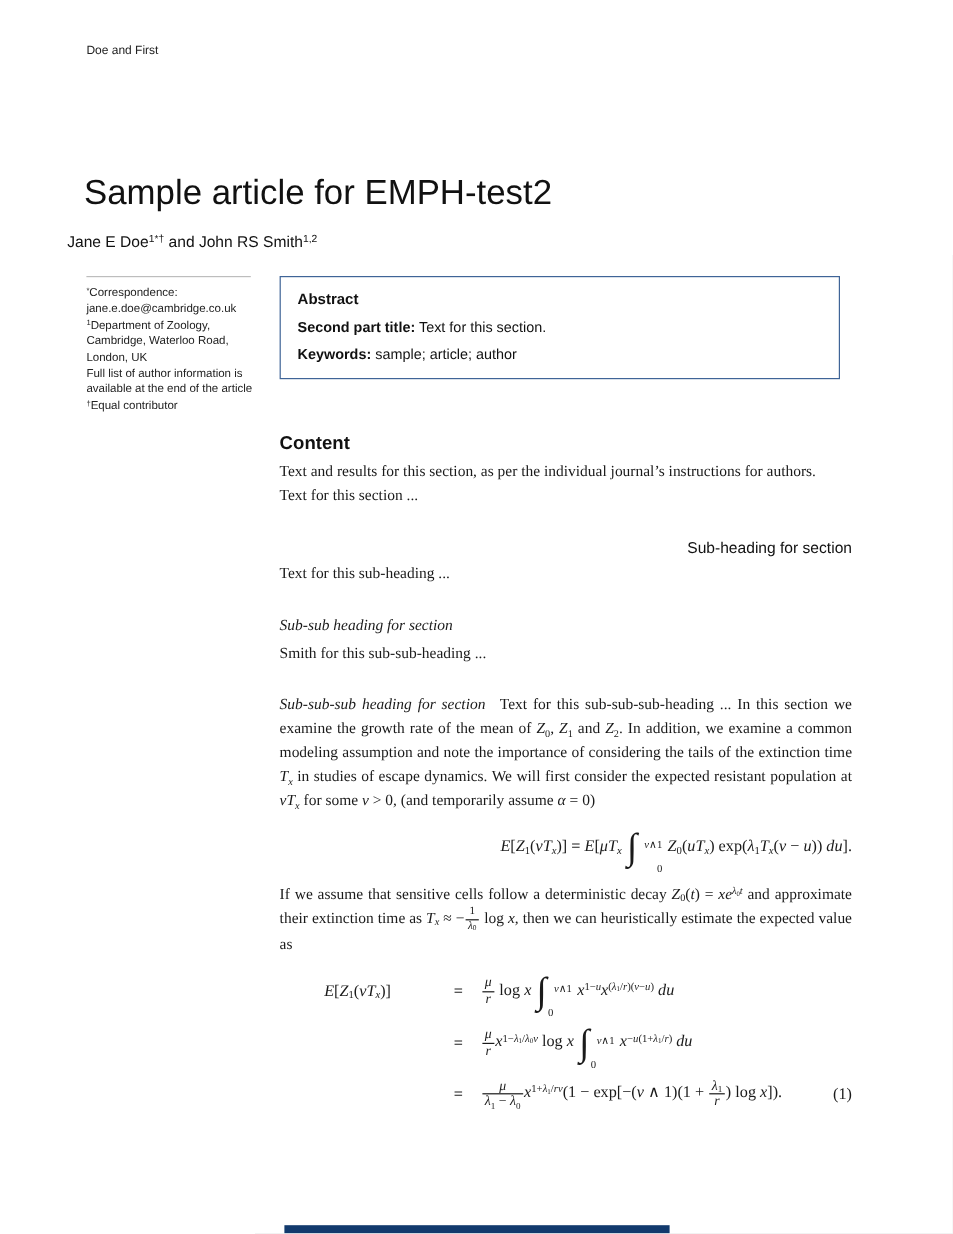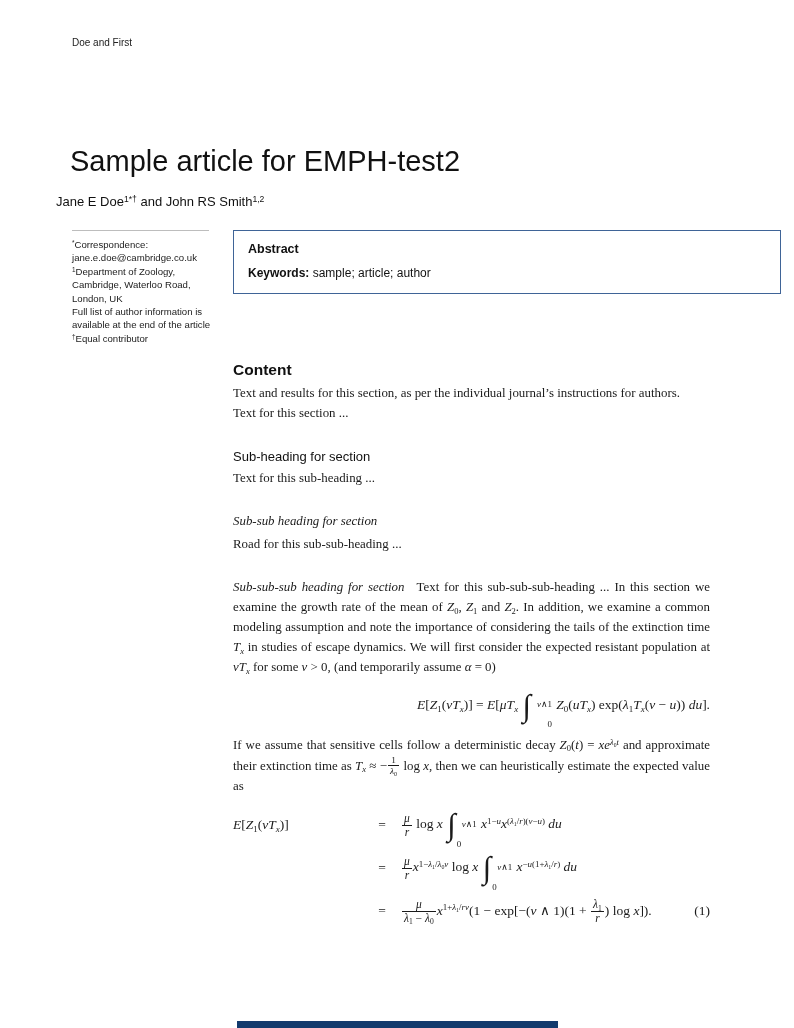--- a/index.html
+++ b/index.html
@@ -29,41 +29,41 @@
     font-family:"Liberation Sans", sans-serif; font-size:13px; color:#111;
   }
 
   .left-col {
     position:absolute; left:72px; top:230px; width:140px;
     font-family:"Liberation Sans", sans-serif; font-size:9.6px; line-height:13.4px; color:#222;
   }
   .left-col .rule { border-top:1px solid #bdbdbd; margin-bottom:7px; width:137px; }
 
   .abstract-box {
-    position:absolute; left:233px; top:230px; width:548px;
+    position:absolute; left:233px; top:230px; width:467px;
     border:1px solid #3f6497; padding:11px 14px 13px 14px;
     font-family:"Liberation Sans", sans-serif; font-size:12px; color:#111;
   }
   .abstract-box .abs-heading { font-weight:bold; font-size:12.5px; margin-bottom:10px; }
   .abstract-box .abs-line { margin-bottom:8px; }
   .abstract-box .abs-line:last-child { margin-bottom:0; }
   .abstract-box .abs-label { font-weight:bold; }
 
   .main-col {
     position:absolute; left:233px; top:360px; width:477px;
     font-size:12.9px; line-height:20px; color:#1a1a1a;
   }
   .main-col p { text-align:justify; }
   .h-main {
     font-family:"Liberation Sans", sans-serif; font-weight:bold; font-size:15.5px;
     color:#111; margin-bottom:4px; line-height:19px;
   }
   .h-sub {
     font-family:"Liberation Sans", sans-serif; font-weight:400; font-size:13px;
-    color:#111; margin-bottom:3px; line-height:17px;
+    color:#111; margin-bottom:3px; line-height:17px;text-align:right;
   }
   .h-subsub { font-style:italic; font-size:12.9px; margin-bottom:3px; }
   .mt-lg { margin-top:25px; }
   .mt-md { margin-top:23px; }
   .run-in-heading { font-style:italic; }
   .run-in-space { display:inline-block; width:12px; }
 
   
   sub, sup { font-size:66%; line-height:0; }
   sup { vertical-align:baseline; position:relative; top:-0.48em; }
@@ -76,21 +76,21 @@
   p .frac { font-size:72%; vertical-align:-0.5em; }
   .intw { display:inline-flex; align-items:center; vertical-align:middle; margin:0 1px; }
   .ints { font-size:230%; line-height:0.9; font-style:normal; font-weight:300; }
   .intl { display:inline-flex; flex-direction:column; justify-content:space-between; height:2.6em; font-size:66%; margin-left:1px; }
   .intl .ilt { display:block; padding-left:5px; }
   .intl .ilb { display:block; }
 
   .eq-display { margin:15px 0 15px 0; text-align:right; font-size:13.5px; }
   .eq-align { margin-top:12px; display:flex; flex-direction:column; gap:9px; font-size:13.5px; }
   .eq-row { display:flex; align-items:center; position:relative; min-height:34px; }
-  .eq-lhs { width:130px; text-align:left; }
+  .eq-lhs { width:130px; text-align:center; }
   .eq-rel { width:38px; text-align:center; }
   .eq-rhs { flex:1; text-align:left; }
   .eq-no { position:absolute; right:0; top:50%; transform:translateY(-50%); font-style:normal; }
 
   .bottom-bar { position:absolute; left:237px; top:1021px; width:321px; height:7px; }
 </style>
 </head>
 <body>
 
 <div class="page">
@@ -110,36 +110,39 @@
     <div>Cambridge, Waterloo Road,</div>
     <div>London, UK</div>
     <div>Full list of author information is</div>
     <div>available at the end of the article</div>
     <div><sup>†</sup>Equal contributor</div>
   </div>
 
   <div class="abstract-box" style="border-color: rgb(63, 100, 151);">
     <div class="abs-heading">Abstract</div>
     <div class="abs-line">
+      <span class="abs-label">Second part title:</span><span> Text for this section.</span>
+    </div>
+    <div class="abs-line">
       <span class="abs-label">Keywords:</span><span> sample; article; author</span>
     </div>
   </div>
 
   <div class="main-col">
 
     <div class="h-main">Content</div>
     <p>Text and results for this section, as per the individual journal’s instructions for authors.</p>
 
     <p>Text for this section ...</p>
 
     <div class="h-sub mt-lg">Sub-heading for section</div>
     <p>Text for this sub-heading ...</p>
 
     <div class="h-subsub mt-md">Sub-sub heading for section</div>
-    <p>Road for this sub-sub-heading ...</p>
+    <p>Smith for this sub-sub-heading ...</p>
 
     <p class="mt-md"><span class="run-in-heading">Sub-sub-sub heading for section</span><span class="run-in-space"></span><span>Text for this sub-sub-sub-heading ... In this section we examine the growth rate of the mean of <span class="mi"><i>Z</i><sub>0</sub></span>, <span class="mi"><i>Z</i><sub>1</sub></span> and <span class="mi"><i>Z</i><sub>2</sub></span>. In addition, we examine a common modeling assumption and note the importance of considering the tails of the extinction time <span class="mi"><i>T</i><sub><i>x</i></sub></span> in studies of escape dynamics. We will first consider the expected resistant population at <span class="mi"><i>v</i><i>T</i><sub><i>x</i></sub></span> for some <span class="mi"><i>v</i> &gt; 0</span>, (and temporarily assume <span class="mi"><i>α</i> = 0</span>)</span></p>
 
     <div class="eq-display"><i>E</i>[<i>Z</i><sub>1</sub>(<i>v</i><i>T</i><sub><i>x</i></sub>)] = <i>E</i>[<i>μ</i><i>T</i><sub><i>x</i></sub> <span class="intw">
           <span class="ints">∫</span>
           <span class="intl">
             <span class="ilt"><i>v</i>∧1</span>
             <span class="ilb">0</span>
           </span>
         </span> <i>Z</i><sub>0</sub>(<i>u</i><i>T</i><sub><i>x</i></sub>) <span class="rm">exp</span>(<i>λ</i><sub>1</sub><i>T</i><sub><i>x</i></sub>(<i>v</i> − <i>u</i>)) <i>d</i><i>u</i>].</div>

